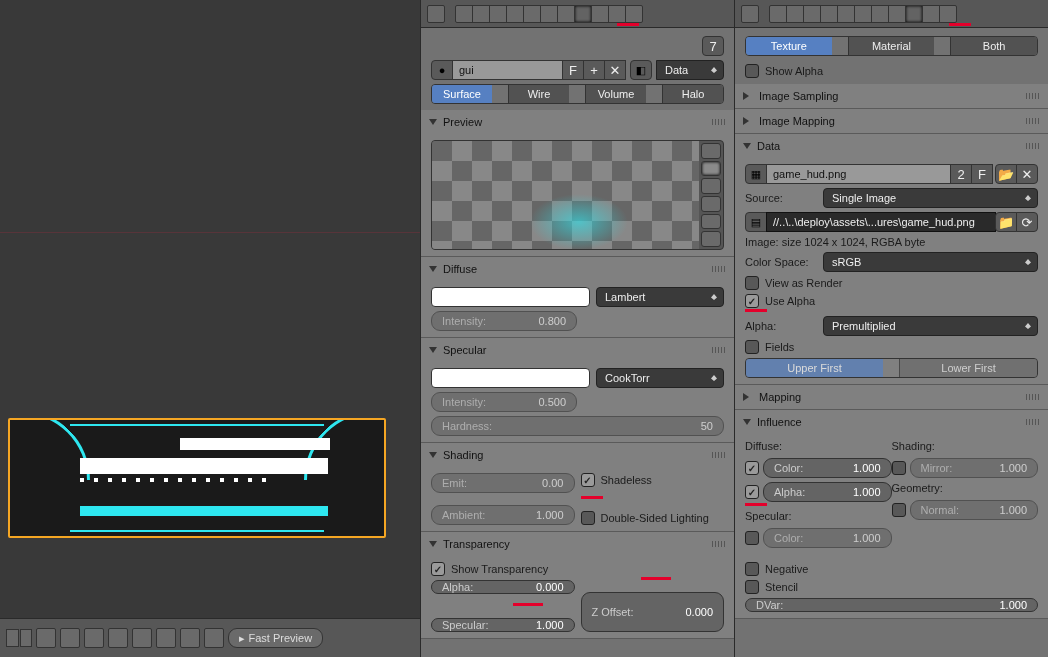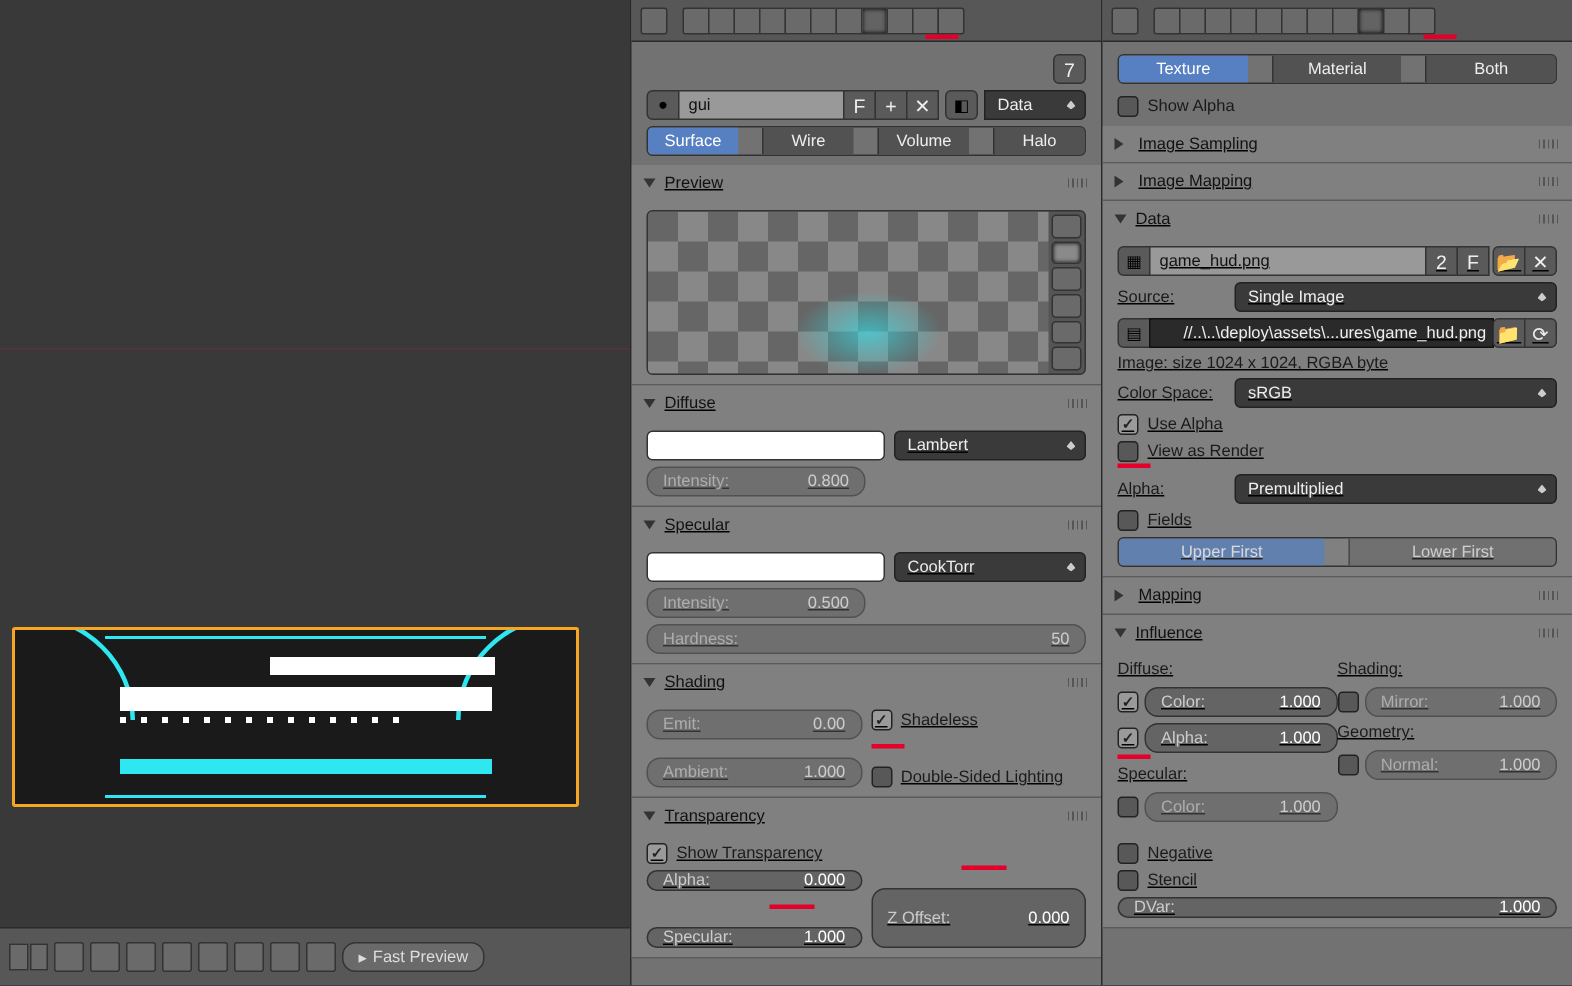--- a/index.html
+++ b/index.html
@@ -38,21 +38,21 @@
 .hdr-icon-group .hdr-icon:first-child { border-radius: 2px 0 0 2px; margin-left: 0; }
 .hdr-icon-group .hdr-icon:last-child { border-radius: 0 2px 2px 0; }
 .hdr-icon.active { background: #636363; box-shadow: inset 0 0 3px #000; }
 .hdr-redline { position: absolute; height: 3px; background: #e4002b; }
 
 .scroll-area { overflow-y: auto; height: 629px; }
 .scroll-area::-webkit-scrollbar { width: 12px; }
 .scroll-area::-webkit-scrollbar-track { background: #4a4a4a; }
 .scroll-area::-webkit-scrollbar-thumb { background: #7a7a7a; border-radius: 3px; }
 
-.subpanel { background: #808080; border-bottom: 1px solid #5a5a5a; text-decoration: underline; }
+.subpanel { background: #808080; border-bottom: 1px solid #5a5a5a; }
 .subpanel-hdr { height: 24px; display: flex; align-items: center; padding: 0 8px; cursor: pointer; }
 .subpanel-hdr .tri { width: 0; height: 0; border-left: 4px solid transparent; border-right: 4px solid transparent; border-top: 6px solid #333; margin-right: 6px; }
 .subpanel-hdr.collapsed .tri { border-top: 4px solid transparent; border-bottom: 4px solid transparent; border-left: 6px solid #333; }
 .subpanel-hdr .grip { margin-left: auto; width: 14px; height: 6px; background: repeating-linear-gradient(90deg, #555, #555 1px, #808080 1px, #808080 3px); }
 .subpanel-hdr .title { color: #111; font-weight: 500; }
 .subpanel-body { padding: 6px 10px; display: flex; flex-direction: column; gap: 4px; }
 
 .row { display: flex; align-items: center; gap: 6px; }
 .row .lbl { color: #1a1a1a; min-width: 72px; }
 
@@ -60,21 +60,21 @@
 .tabs .tab { flex: 1; display: flex; align-items: center; justify-content: center; background: #525252; color: #eee; border-left: 1px solid #333; cursor: pointer; }
 .tabs .tab:first-child { border-left: none; }
 .tabs .tab.active { background: #5680c2; color: #fff; }
 .bl-drop { height: 20px; background: #3a3a3a; border: 1px solid #222; border-radius: 4px; color: #eee; display: flex; align-items: center; padding: 0 20px 0 8px; position: relative; flex: 1; }
 .bl-drop::after { content: ''; position: absolute; right: 6px; top: 6px; width: 6px; height: 6px; background: linear-gradient(#ccc,#ccc); clip-path: polygon(0 60%, 100% 60%, 50% 100%, 0 60%, 50% 0, 100% 60%); }
 .bl-num { height: 20px; background: #646464; border: 1px solid #333; border-radius: 9px; color: #eee; display: flex; align-items: center; padding: 0 10px; flex: 1; justify-content: space-between; }
 .bl-num.disabled { opacity: 0.6; }
 .bl-num .nlbl { color: #ccc; }
 .bl-num .nval { color: #fff; }
 .bl-color { height: 20px; border: 1px solid #333; border-radius: 4px; flex: 1; }
-.bl-text { height: 20px; background: #2a2a2a; border: 1px solid #111; border-radius: 4px; color: #eee; padding: 0 22px; display: flex; align-items: center; flex: 1; overflow: hidden; white-space: nowrap; }
+.bl-text { height: 20px; background: #2a2a2a; border: 1px solid #111; border-radius: 4px; color: #eee; padding: 0 6px; display: flex; align-items: center; flex: 1; overflow: hidden; white-space: nowrap; }
 
 .check { width: 14px; height: 14px; border: 1px solid #222; border-radius: 3px; background: #585858; display: inline-flex; align-items: center; justify-content: center; }
 .check.on { background: #9a9a9a; }
 .check.on::after { content: '✓'; font-size: 10px; color: #222; font-weight: bold; }
 .check-lbl { display: flex; align-items: center; gap: 6px; color: #1a1a1a; }
 
 .id-row { display: flex; gap: 0; height: 20px; }
 .id-row > * { border-radius: 0; margin-left: -1px; }
 .id-row > *:first-child { margin-left: 0; border-top-left-radius: 4px; border-bottom-left-radius: 4px; }
 .id-row > *:last-child { border-top-right-radius: 4px; border-bottom-right-radius: 4px; }
@@ -421,26 +421,26 @@
         <div class="row">
             <span style="color:#1a1a1a">Image: size 1024 x 1024, RGBA byte</span>
           </div>
         <div class="row">
           <span class="lbl">Color Space:</span>
           <div class="bl-drop">
               <span>sRGB</span>
             </div>
         </div>
         <label class="check-lbl">
+          <span class="check"></span>
+            <span>View as Render</span>
+        </label>
+        <label class="check-lbl">
           <span class="check on"></span>
             <span>Use Alpha</span>
-        </label>
-        <label class="check-lbl">
-          <span class="check"></span>
-            <span>View as Render</span>
         </label>
         <div class="redmark" style="width:22px;margin-top:-3px"></div>
         <div class="row">
           <span class="lbl">Alpha:</span>
           <div class="bl-drop">
               <span>Premultiplied</span>
             </div>
         </div>
         <label class="check-lbl">
           <span class="check"></span>

